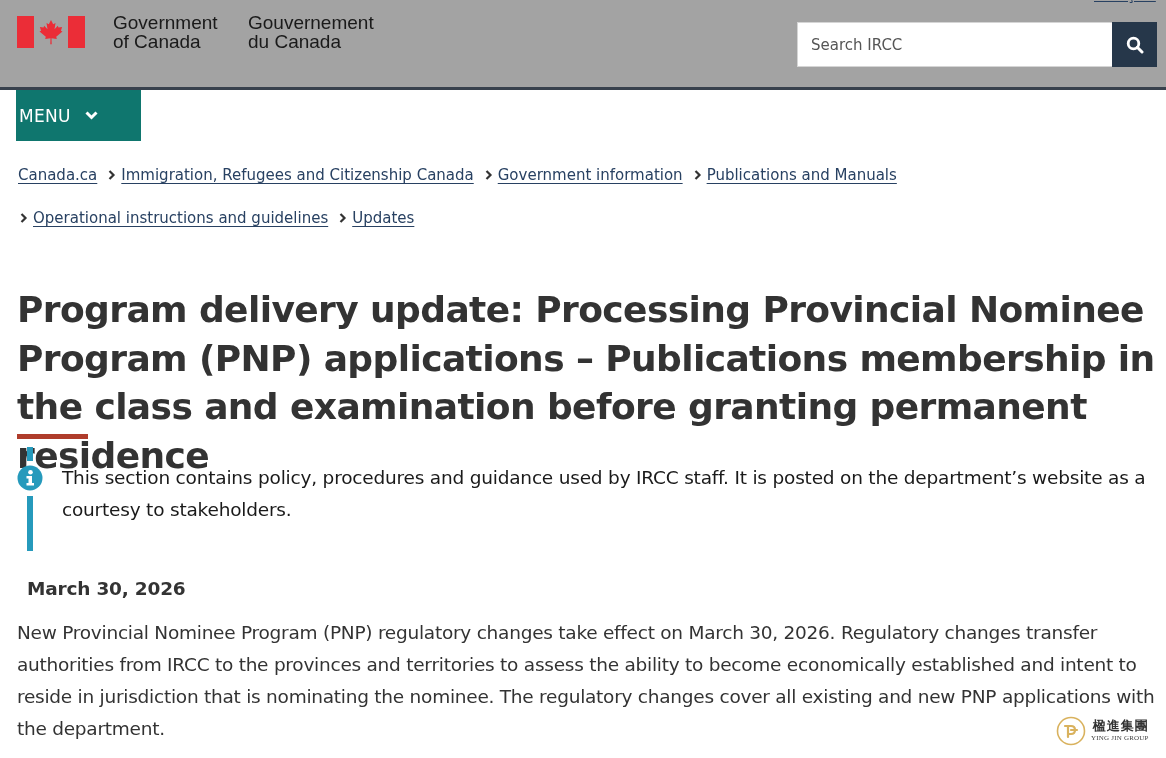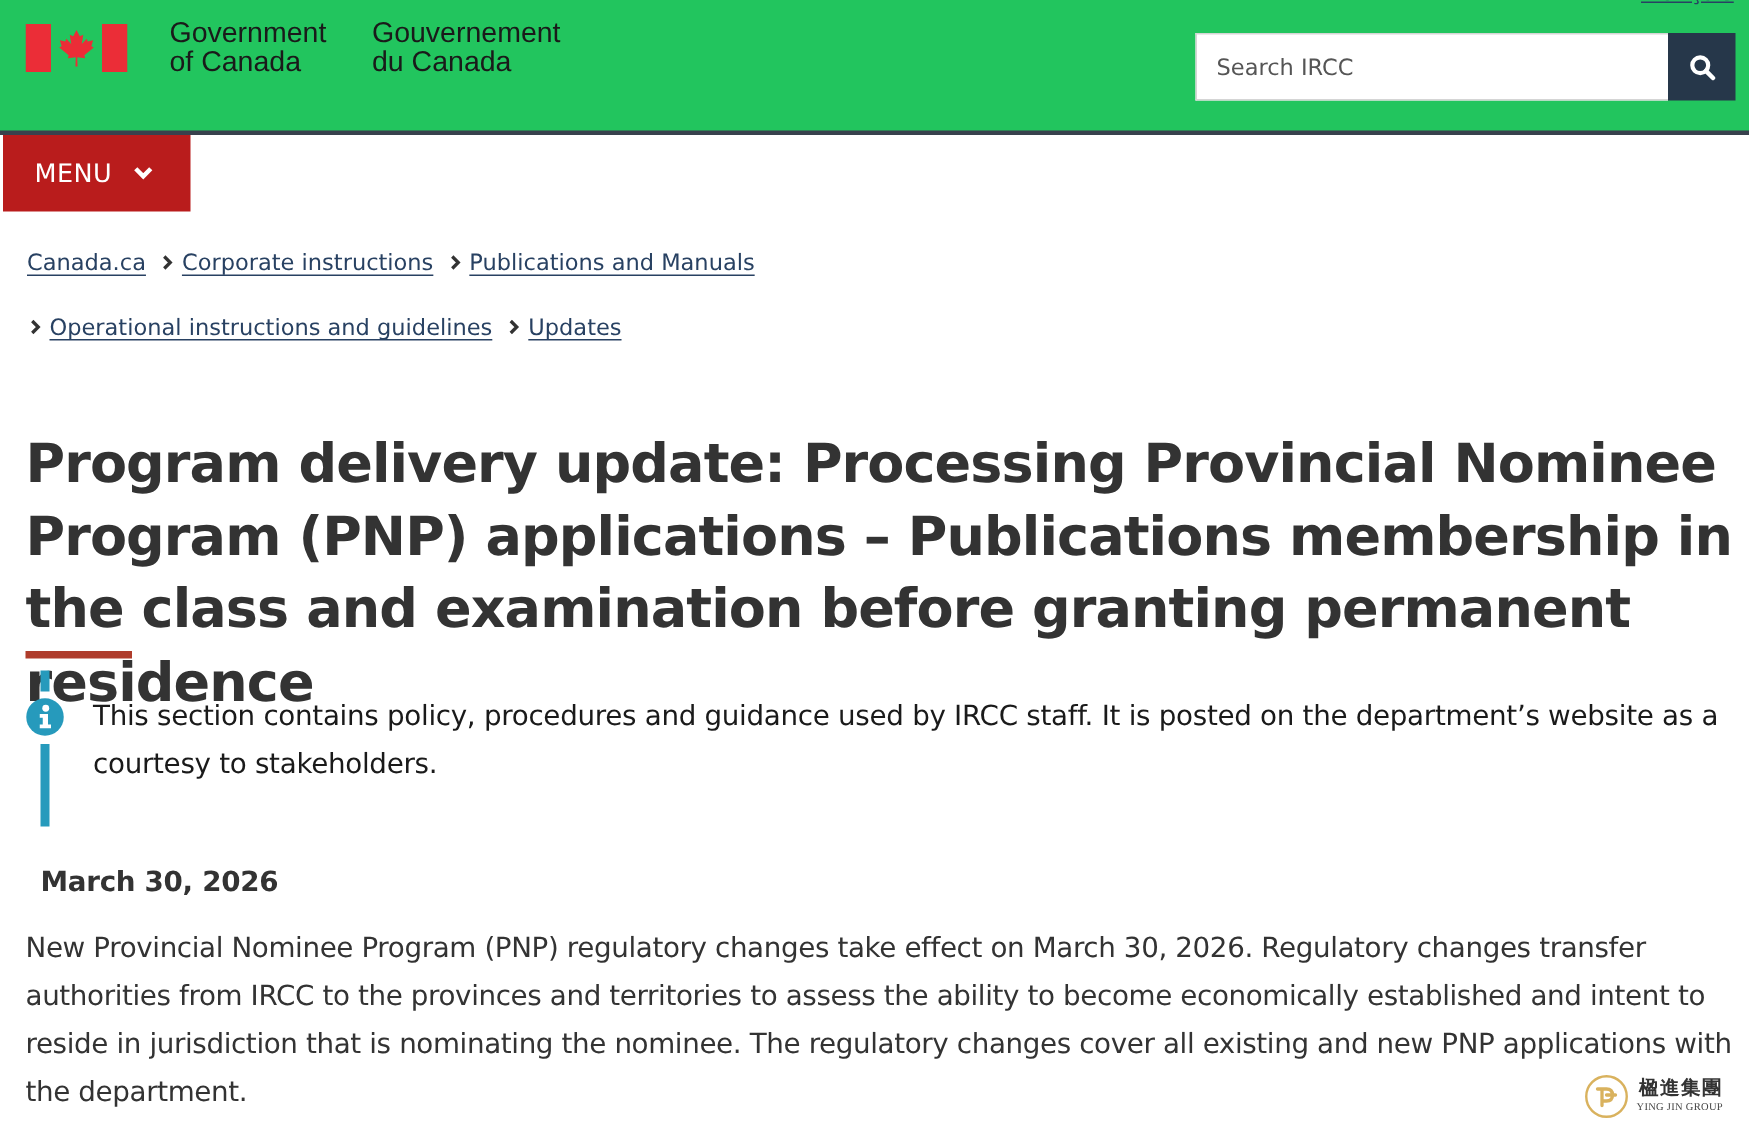--- a/index.html
+++ b/index.html
@@ -1,36 +1,36 @@
 <!DOCTYPE html>
 <html><head>
   <meta charset="utf-8">
   <style>
     * { box-sizing: border-box; margin: 0; padding: 0; }
     html, body { width: 1166px; height: 758px; overflow: hidden; background: #ffffff; }
     body { font-family: "DejaVu Sans", sans-serif; color: #333333; position: relative; }
 
     
-    .header { position: absolute; left: 0; top: 0; width: 1166px; height: 88px; background: #22c55e; }
+    .header { position: absolute; left: 0; top: 0; width: 1166px; height: 88px; background: #a3a3a3; }
     .lang-link { position: absolute; left: 1094px; top: -14px; width: 62px; height: 18px; overflow: hidden;
       color: #284162; font-size: 15px; text-decoration: underline; font-family: "DejaVu Sans", sans-serif; }
     .flag { position: absolute; left: 17px; top: 16px; width: 68px; height: 32px; }
     .sig { position: absolute; top: 13px; font-family: "Liberation Sans", sans-serif; font-size: 19px; line-height: 19px; color: #1a1a1a; }
     .sig.en { left: 113px; }
     .sig.fr { left: 248px; }
     .search { position: absolute; left: 797px; top: 22px; width: 360px; height: 45px; display: flex; }
     .search input { width: 315px; height: 45px; border: 1px solid #d5d5d5; border-right: none; padding: 12px 13px;
       font-family: "DejaVu Sans", sans-serif; font-size: 15px; color: #333; outline: none; }
     .search input::placeholder { color: #555; }
     .search button { width: 45px; height: 45px; background: #26374a; border: none; display: flex; align-items: center; justify-content: center; }
     .topbar-line { position: absolute; left: 0; top: 87px; width: 1166px; height: 3px; background: #38414d; }
 
     
-    .menu-btn { position: absolute; left: 2px; top: 90px; width: 125px; height: 51px; background: #b91c1c; color: #fff;
-      display: flex; align-items: center; padding-left: 21px; border: none; font-family: "DejaVu Sans", sans-serif; font-size: 17px; letter-spacing: 0.3px; }
+    .menu-btn { position: absolute; left: 16px; top: 90px; width: 125px; height: 51px; background: #0f766e; color: #fff;
+      display: flex; align-items: center; padding-left: 3px; border: none; font-family: "DejaVu Sans", sans-serif; font-size: 17px; letter-spacing: 0.3px; }
     .menu-btn .chev { margin-left: 14px; display: inline-flex; }
 
     
     .breadcrumb { position: absolute; left: 18px; top: 160px; width: 1130px; font-size: 15px; color: #284162; }
     .bc-row { display: flex; align-items: center; height: 30px; }
     .bc-row.r1 { position: absolute; top: 0; }
     .bc-row.r2 { position: absolute; top: 43px; left: 2px; }
     .bc-item { display: flex; align-items: center; }
     .bc-sep { display: inline-flex; margin: 0 5px 0 11px; }
     .bc-row.r2 .bc-item:first-child .bc-sep { margin-left: 0; }
@@ -104,21 +104,29 @@
   <div class="bc-row r1">
     <div class="bc-item">
       <a class="bc-link">Canada.ca</a>
     </div>
     <div class="bc-item">
       <span class="bc-sep">
           <svg width="8" height="10" viewBox="0 0 8 10">
             <path d="M1.5 1 L5.5 5 L1.5 9" fill="none" stroke="#333" stroke-width="2.2"></path>
           </svg>
         </span>
-      <a class="bc-link">Corporate instructions</a>
+      <a class="bc-link">Immigration, Refugees and Citizenship Canada</a>
+    </div>
+    <div class="bc-item">
+      <span class="bc-sep">
+          <svg width="8" height="10" viewBox="0 0 8 10">
+            <path d="M1.5 1 L5.5 5 L1.5 9" fill="none" stroke="#333" stroke-width="2.2"></path>
+          </svg>
+        </span>
+      <a class="bc-link">Government information</a>
     </div>
     <div class="bc-item">
       <span class="bc-sep">
           <svg width="8" height="10" viewBox="0 0 8 10">
             <path d="M1.5 1 L5.5 5 L1.5 9" fill="none" stroke="#333" stroke-width="2.2"></path>
           </svg>
         </span>
       <a class="bc-link">Publications and Manuals</a>
     </div>
   </div>

